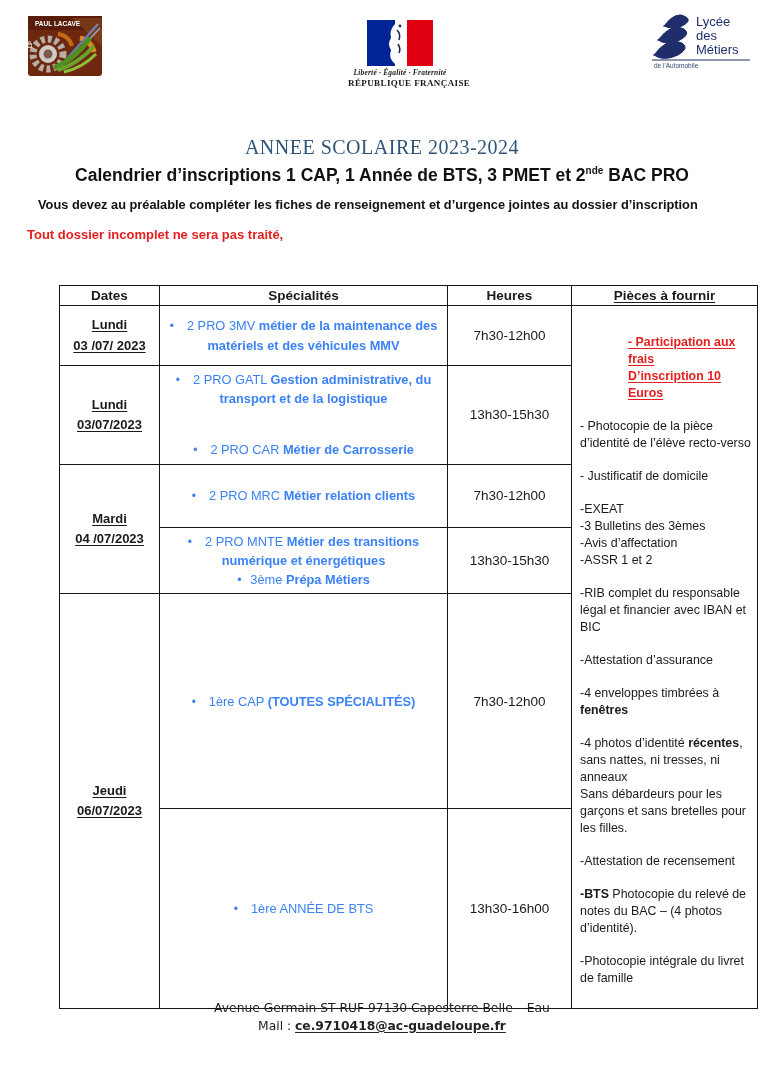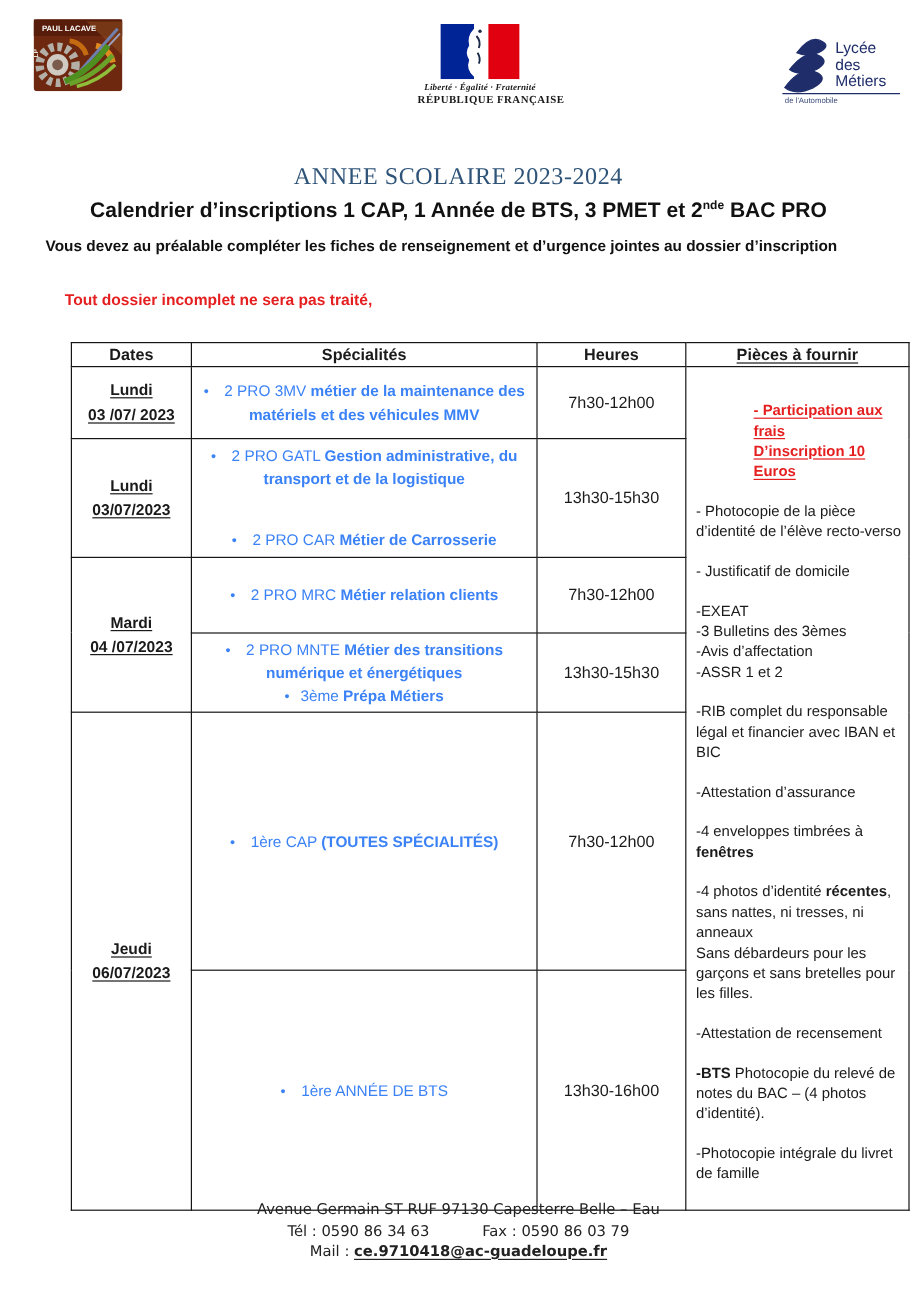--- a/index.html
+++ b/index.html
@@ -20,39 +20,39 @@
   .logo-school{left:28px;top:16px;}
   .logo-republic{left:348px;top:20px;width:104px;text-align:center;}
   .logo-republic .motto{
     font-family:"Liberation Serif",serif;font-style:italic;font-weight:bold;
     font-size:7.5px;margin-top:2px;letter-spacing:.2px;white-space:nowrap;
   }
   .logo-republic .country{
     font-family:"Liberation Serif",serif;font-weight:bold;font-size:9px;
     letter-spacing:.4px;white-space:nowrap;margin-top:1px;
   }
-  .logo-lycee{left:650px;top:26px;}
+  .logo-lycee{left:650px;top:8px;}
   
   .school-year{
     position:absolute;top:136px;left:0;width:100%;text-align:center;
     font-family:"Liberation Serif",serif;font-size:20px;letter-spacing:.5px;
     color:var(--title-blue);
   }
   .doc-title{
     position:absolute;top:165px;left:0;width:100%;text-align:center;
     font-size:17.5px;font-weight:bold;color:#111;
   }
   .doc-title sup{font-size:10px;}
   .instruction{
     position:absolute;top:197px;left:38px;width:690px;
     font-size:12.8px;font-weight:bold;color:#111;
   }
   .warning{
-    position:absolute;top:227px;left:54px;width:690px;
-    font-size:13px;font-weight:bold;color:var(--warning-red);margin-top:15px;
+    position:absolute;top:227px;left:27px;width:690px;
+    font-size:13px;font-weight:bold;color:var(--warning-red);
   }
   
   table.cal{
     position:absolute;top:285px;left:59px;width:698px;
     border-collapse:collapse;table-layout:fixed;
   }
   table.cal th,table.cal td{
     border:1.5px solid #161616;vertical-align:middle;
   }
   th.col-head{font-size:13.5px;font-weight:bold;padding:1px 2px;text-align:center;}
@@ -240,15 +240,14 @@
     <td class="spec-cell">
       <div class="spec-item"><span>1ère ANNÉE DE BTS</span><span class="b"></span></div>
     </td>
     <td class="hours-cell">13h30-16h00</td>
   </tr>
 </tbody>
   </table>
 
 <div class="footer">
   <div>Avenue Germain ST RUF  97130 Capesterre Belle – Eau</div>
-  <div><span>Tél : 0590 86 34 63</span><span class="gap-span"></span><span>Fax : 0590 86 03 79</span></div>
   <div><span>Mail : </span><a>ce.9710418@ac-guadeloupe.fr</a></div>
 </div>
 
 </body></html>

